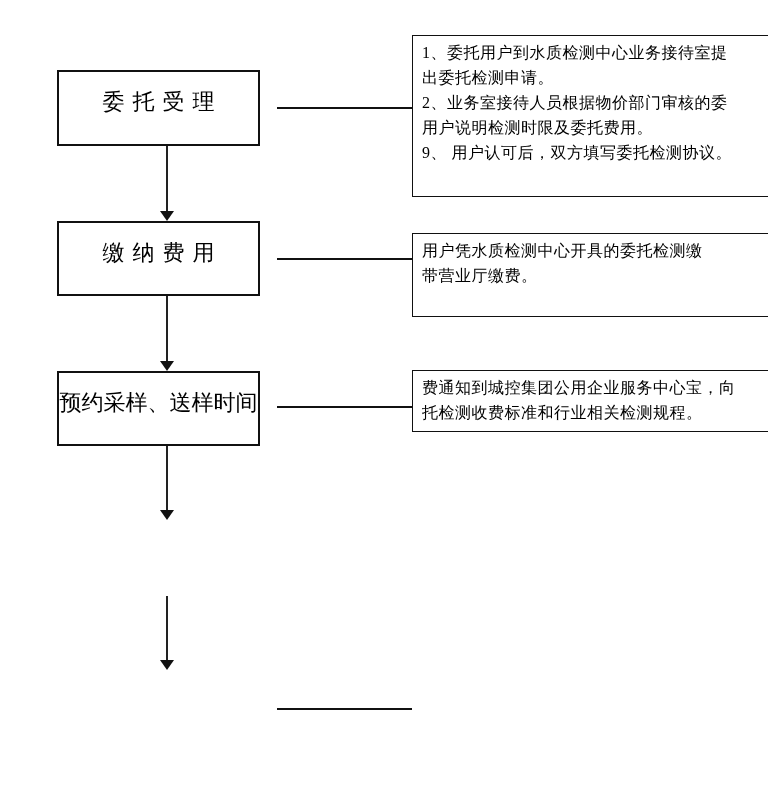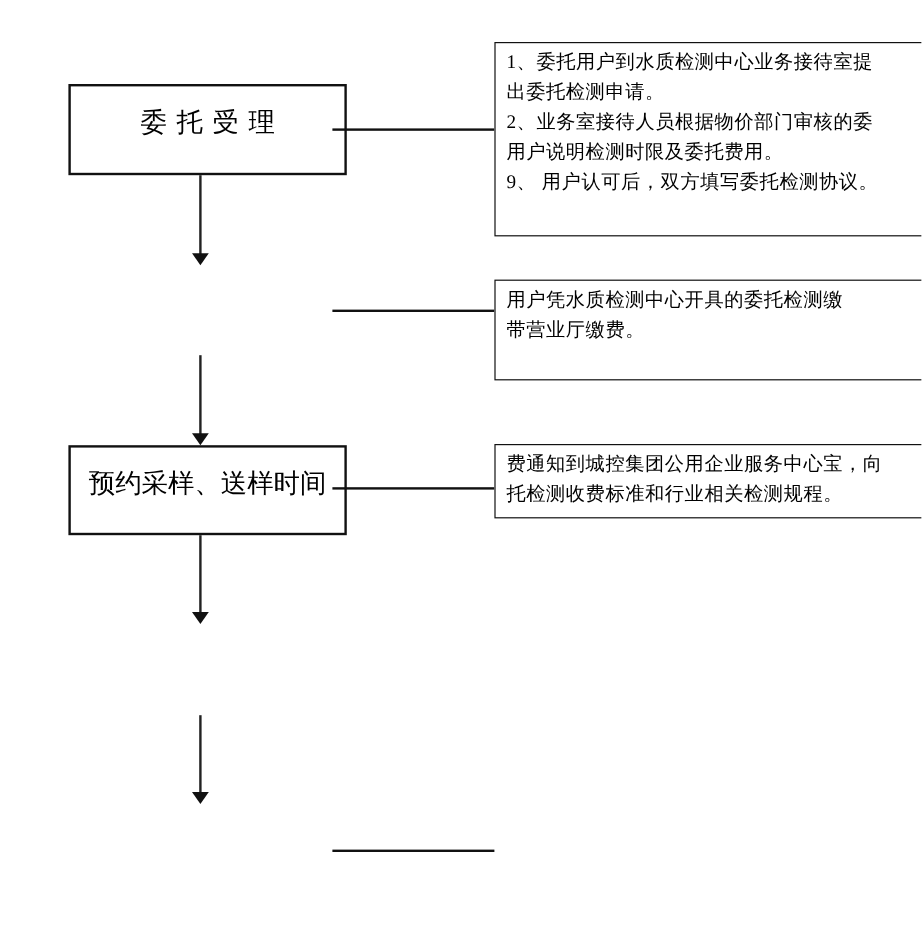--- a/index.html
+++ b/index.html
@@ -3,21 +3,21 @@
 <meta charset="utf-8">
 <style>
   html,body { margin:0; padding:0; background:#ffffff; }
   .canvas {
     position:relative; width:768px; height:792px;
     background:#ffffff; color:#000;
     font-family:"Liberation Serif","DejaVu Serif",serif;
     overflow:hidden;
   }
   .step {
-    position:absolute; left:57px; width:232px;
+    position:absolute; left:57px; width:203px;
     border:2px solid #111; box-sizing:border-box;
     display:flex; align-items:center; justify-content:center;
     font-size:22px; padding-bottom:12px; background:#fff;
   }
   .step .lbl4 { letter-spacing:8px; margin-right:-8px; }
   .note {
     position:absolute; left:412px; width:372px;
     border:1.5px solid #111; box-sizing:border-box;
     font-size:16px; line-height:25px;
     padding:4px 6px 16px 9px; background:#fff; overflow:hidden;
@@ -39,20 +39,23 @@
     border-top:10px solid #111;
   }
 </style>
 </head>
 <body>
 
 <div class="canvas">
 
   <div class="step" style="top:70px;height:76px">
     <span class="lbl4">委托受理</span>
+  </div>
+  <div class="step" style="top:221px;height:75px">
+    <span class="lbl4">缴纳费用</span>
   </div>
   <div class="step" style="top:371px;height:75px">
     <span>预约采样、送样时间</span>
   </div>
 
   <div class="varrow" style="top:146px;height:75px">
     <div class="vline"></div>
     <div class="ahead"></div>
   </div>
   <div class="varrow" style="top:296px;height:75px">

